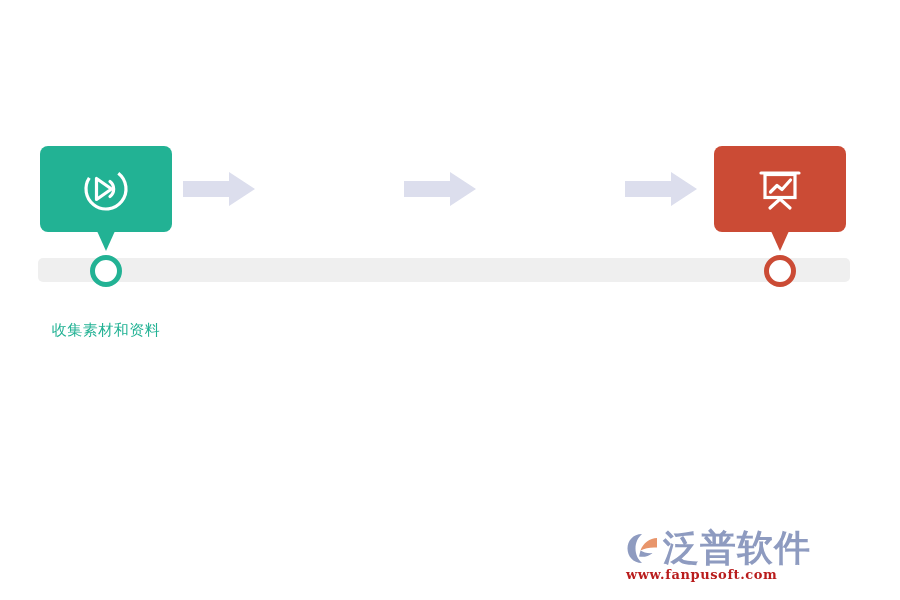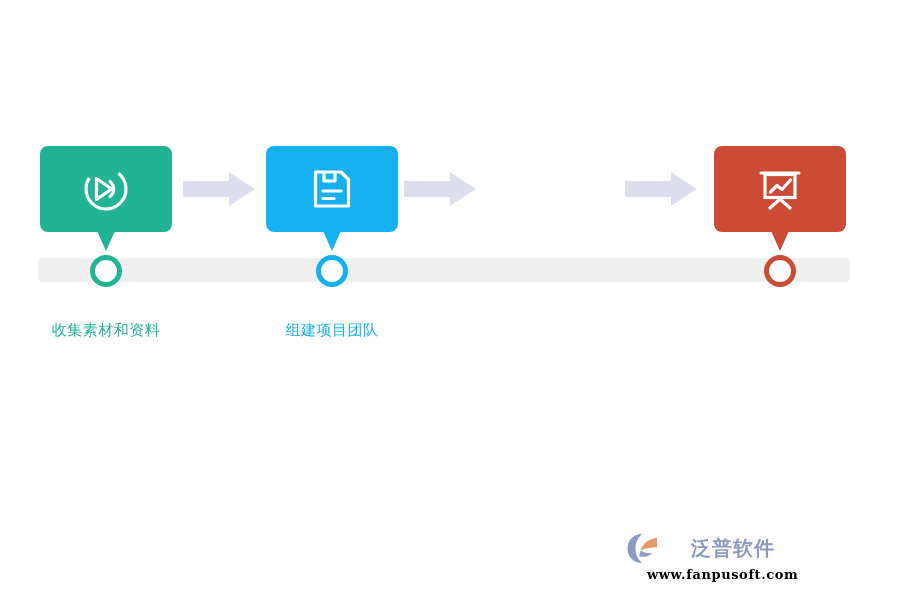--- a/index.html
+++ b/index.html
@@ -135,27 +135,26 @@
     height: 36px;
   }
   .logo-mark {
     width: 34px;
     height: 33px;
     margin-right: 3px;
     flex: 0 0 auto;
   }
   .logo-mark svg { display: block; width: 34px; height: 33px; }
   .logo-text {
-    font-size: 20px;
+    font-size: 36px;
     line-height: 32px;
     font-weight: 700;
     color: #8e9bc0;
     letter-spacing: 1px;
     white-space: nowrap;
-    margin-left: 28px;
   }
   .logo-url {
     font-family: "DejaVu Serif", "Liberation Serif", serif;
     font-size: 13px;
     line-height: 16px;
     font-weight: 700;
     color: #9aa5c4;
     letter-spacing: 0.6px;
     text-align: center;
     white-space: nowrap;
@@ -183,35 +182,20 @@
     <div class="node" style="border-color: rgb(34, 178, 148); background: rgb(255, 255, 255);"></div>
     <div class="step-label" style="color: rgb(34, 178, 148);">收集素材和资料</div>
   </div>
 
   <div class="arrow" style="left:183px;">
     <svg viewBox="0 0 72 34" xmlns="http://www.w3.org/2000/svg">
       <path d="M0 9 L46 9 L46 0 L72 17 L46 34 L46 25 L0 25 Z" fill="#dcdeed"></path>
     </svg>
   </div>
 
-  <div class="step" id="step-2" style="left:266px;">
-    <div class="card" style="background: rgb(21, 176, 239);">
-      <span class="icon-wrap">
-        <svg viewBox="0 0 52 52" fill="none" xmlns="http://www.w3.org/2000/svg">
-          <path d="M9.5 9 L35 9 L42.5 16.5 L42.5 43 L9.5 43 Z" stroke="#ffffff" stroke-width="3.2" stroke-linejoin="round" fill="none"></path>
-          <path d="M18 9 L18 18 L29 18 L29 9" stroke="#ffffff" stroke-width="3.2" stroke-linejoin="round" fill="none"></path>
-          <line x1="17" y1="28" x2="35" y2="28" stroke="#ffffff" stroke-width="3.2" stroke-linecap="round"></line>
-          <line x1="17" y1="35.5" x2="28" y2="35.5" stroke="#ffffff" stroke-width="3.2" stroke-linecap="round"></line>
-        </svg>
-      </span>
-    </div>
-    <div class="card-tail" style="border-top-color: rgb(21, 176, 239);"></div>
-    <div class="node" style="border-color: rgb(21, 176, 239); background: rgb(255, 255, 255);"></div>
-    <div class="step-label" style="color: rgb(21, 176, 239);">组建项目团队</div>
-  </div>
 
   <div class="arrow" style="left:404px;">
     <svg viewBox="0 0 72 34" xmlns="http://www.w3.org/2000/svg">
       <path d="M0 9 L46 9 L46 0 L72 17 L46 34 L46 25 L0 25 Z" fill="#dcdeed"></path>
     </svg>
   </div>
 
 
   <div class="arrow" style="left:625px;">
     <svg viewBox="0 0 72 34" xmlns="http://www.w3.org/2000/svg">
@@ -240,16 +224,16 @@
     <div class="logo-row">
       <span class="logo-mark">
         <svg viewBox="0 0 34 33" xmlns="http://www.w3.org/2000/svg">
           <path d="M16 2 C7 2 1.5 9 1.5 16.5 C1.5 24 7 31 16 31 C12 27.5 9.5 22.5 9.5 16.5 C9.5 10.5 12 5.5 16 2 Z" fill="#8e9bc0"></path>
           <path d="M31 6 C24 6 17 11 14.5 18.5 C19 16 25 15 31 15.5 Z" fill="#e8956b"></path>
           <path d="M14.5 18.5 C17.5 20.5 22 21.5 26.5 21 C22.5 24.5 17.5 25.5 13 24.5 Z" fill="#8e9bc0"></path>
         </svg>
       </span>
       <span class="logo-text" style="color: rgb(142, 155, 192);">泛普软件</span>
     </div>
-    <div class="logo-url" style="color: #000000; margin-left: 21px;">www.fanpusoft.com</div>
+    <div class="logo-url" style="color: #b91c1c;">www.fanpusoft.com</div>
   </div>
 
 </div>
 
 </body></html>

